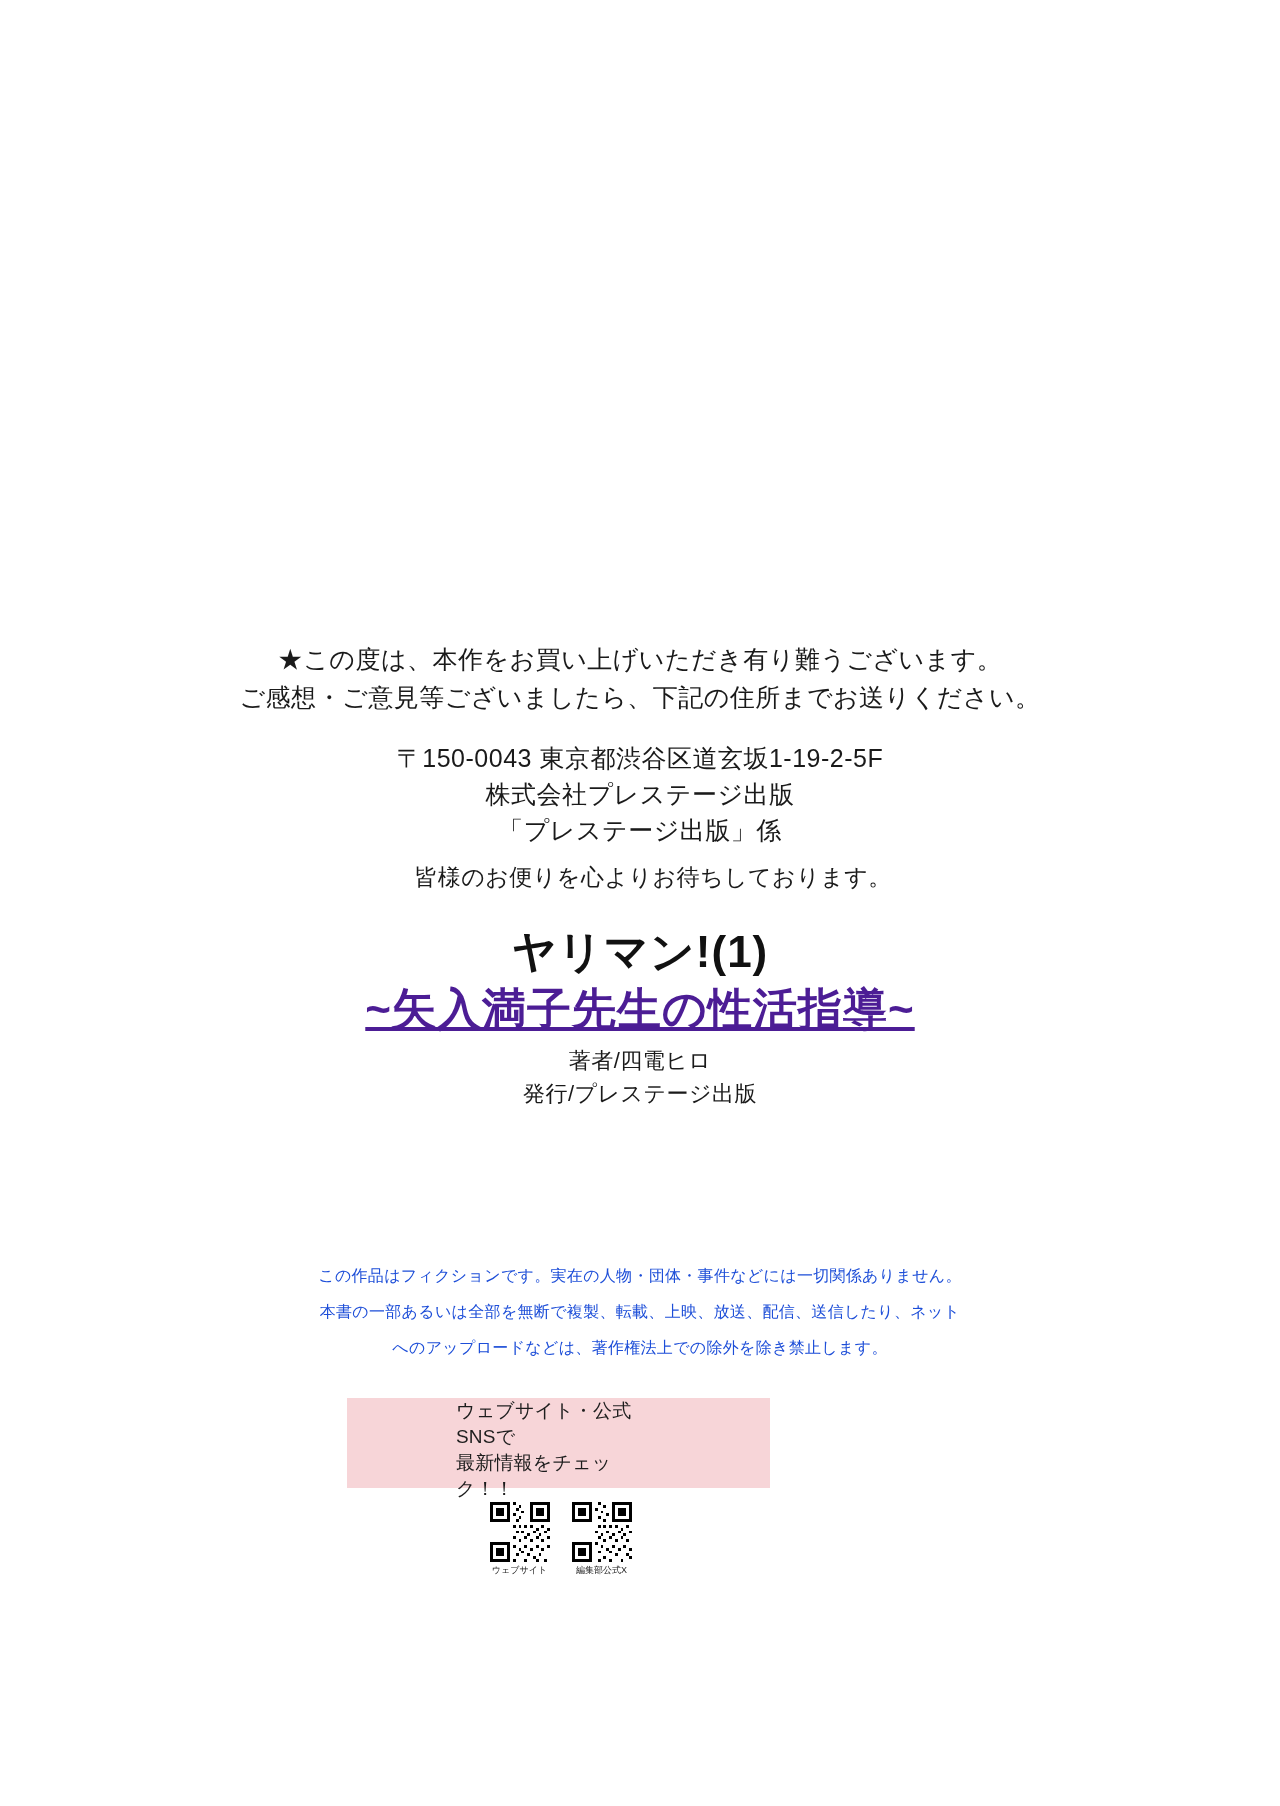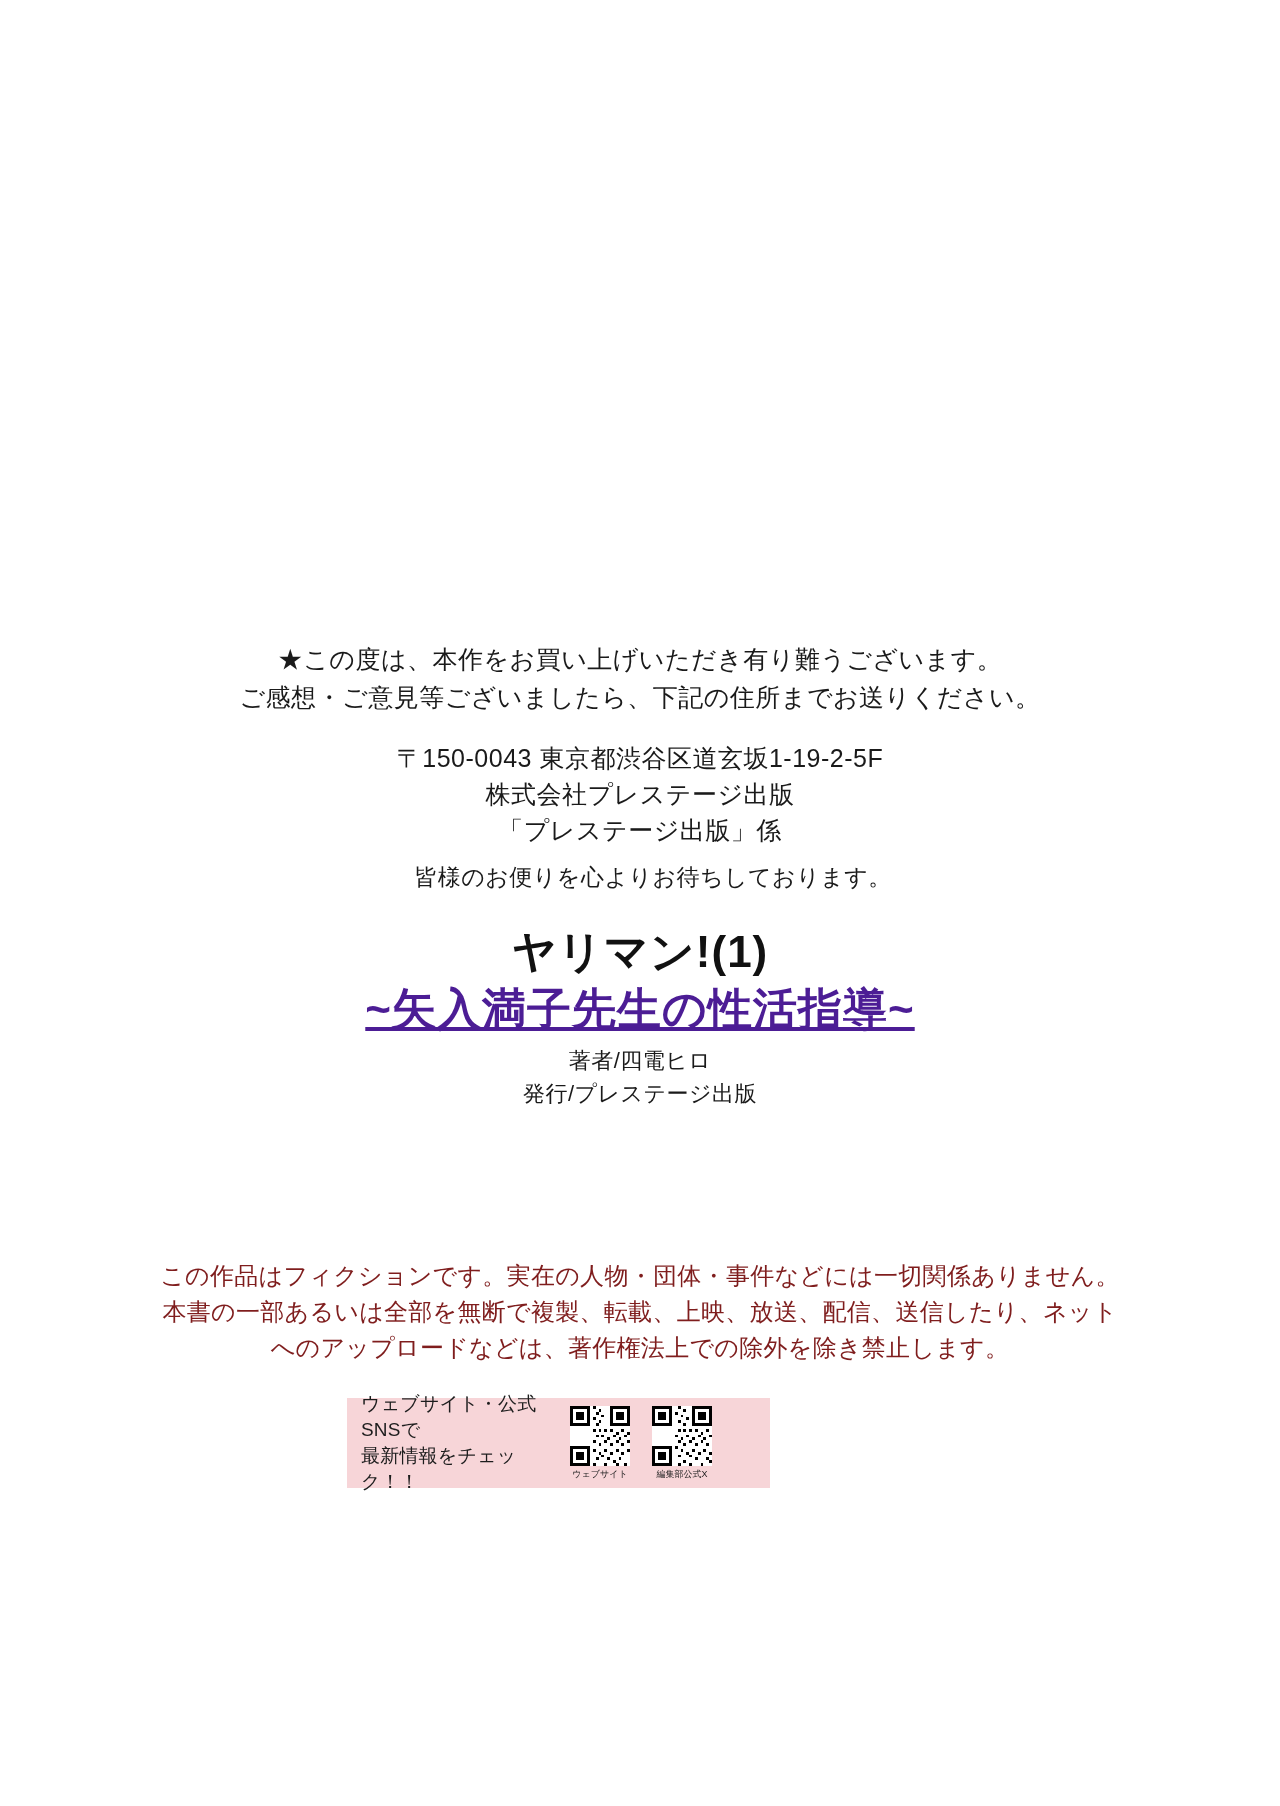--- a/index.html
+++ b/index.html
@@ -102,38 +102,39 @@
 
   
   .legal-block {
     position: absolute;
     top: 1258px;
     left: 0;
     width: 1280px;
     text-align: center;
   }
   .legal-line {
-    font-size: 24px;
+    font-size: 16px;
     line-height: 36px;
     letter-spacing: 0.3px;
-    color: #7f1d1d;
+    color: #1d4ed8;
   }
 
   
   .sns-banner {
     position: absolute;
     top: 1398px;
     left: 347px;
     width: 423px;
     height: 90px;
     background: #f7d5d8;
     display: flex;
     align-items: center;
     box-sizing: border-box;
     padding: 0 14px;
+    flex-direction: column;
   }
   .sns-text {
     flex: 0 0 auto;
     width: 205px;
     font-size: 19px;
     line-height: 26px;
     color: #1d1d1d;
     letter-spacing: 0.2px;
   }
   .qr-group {

